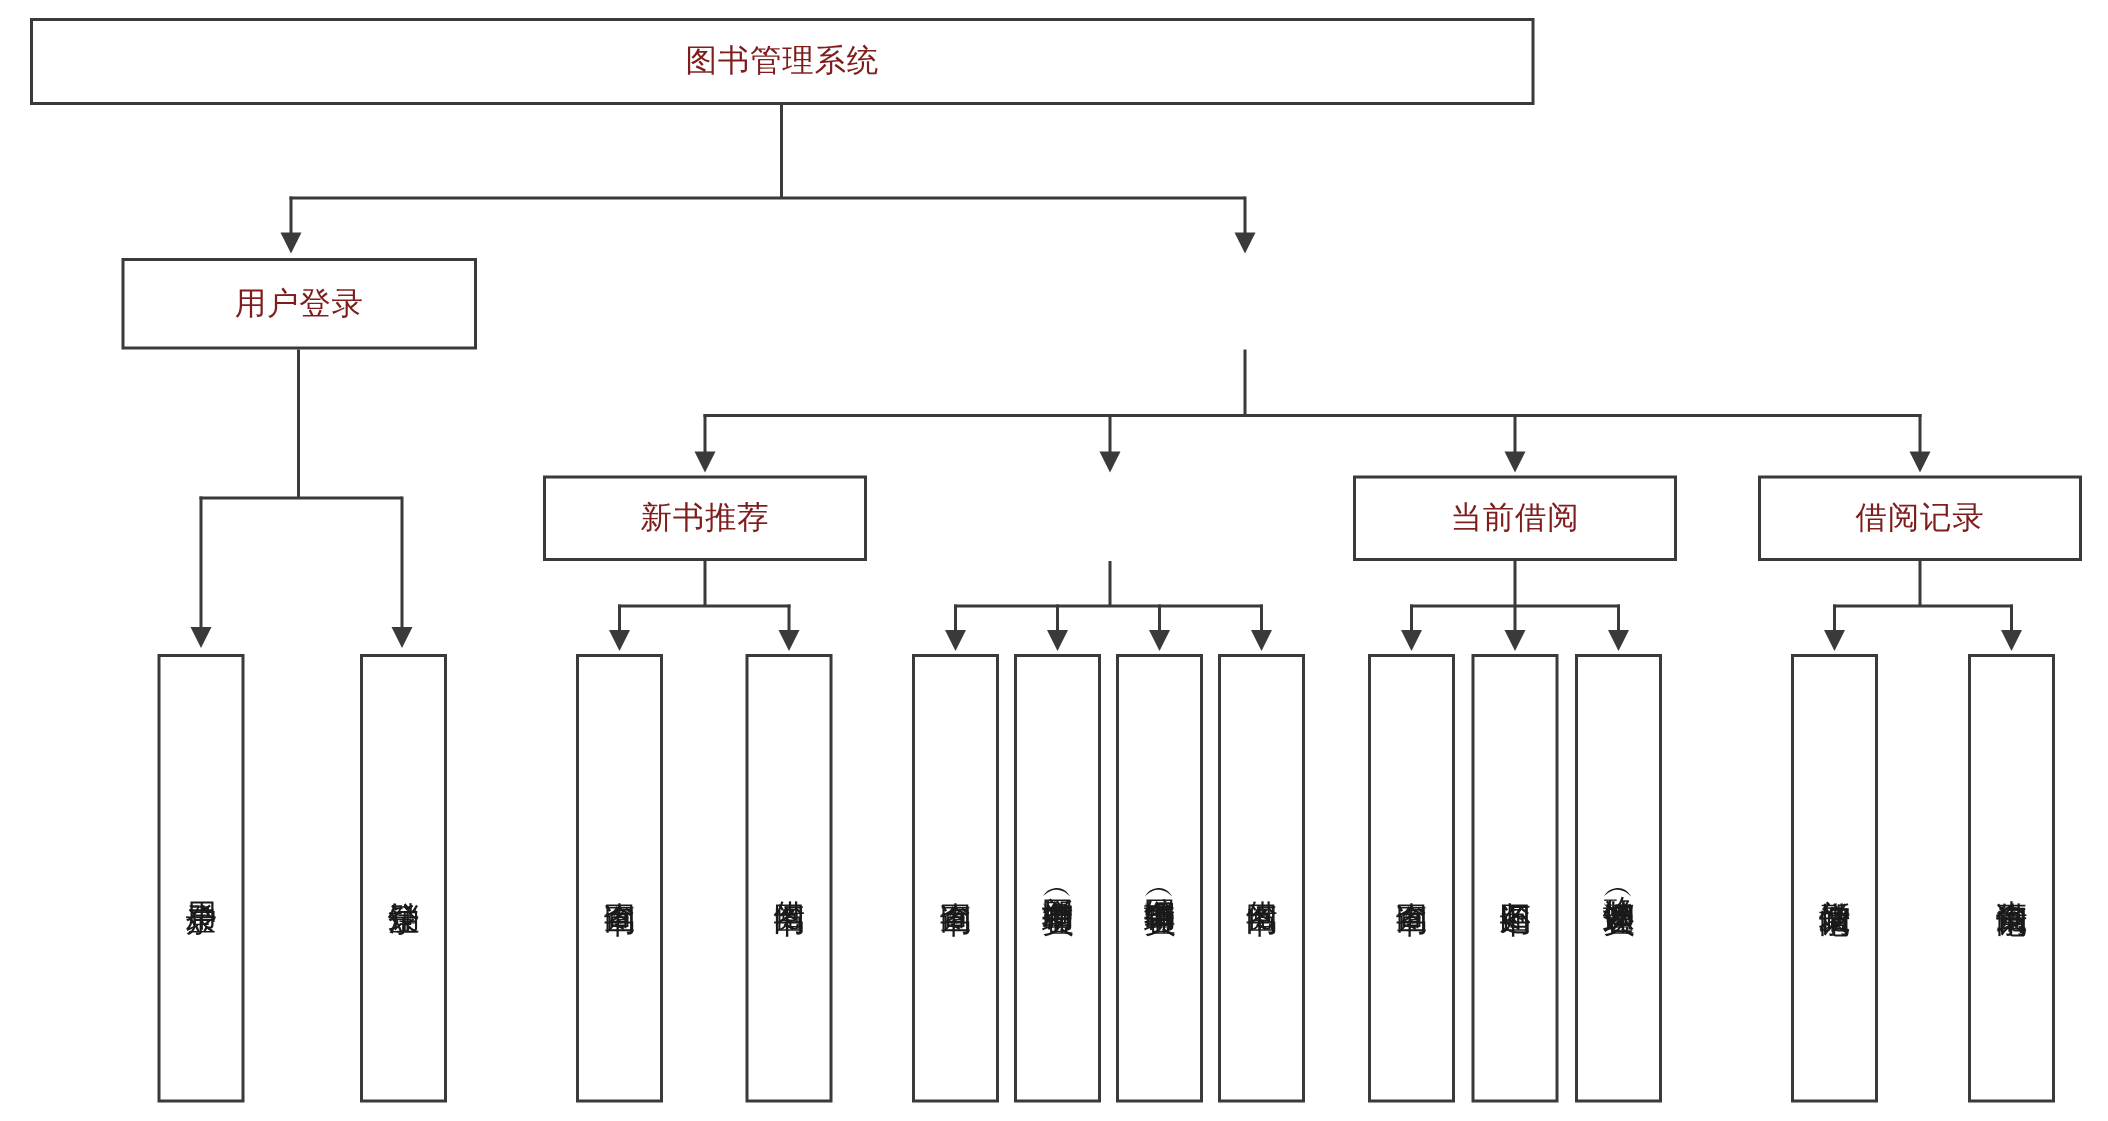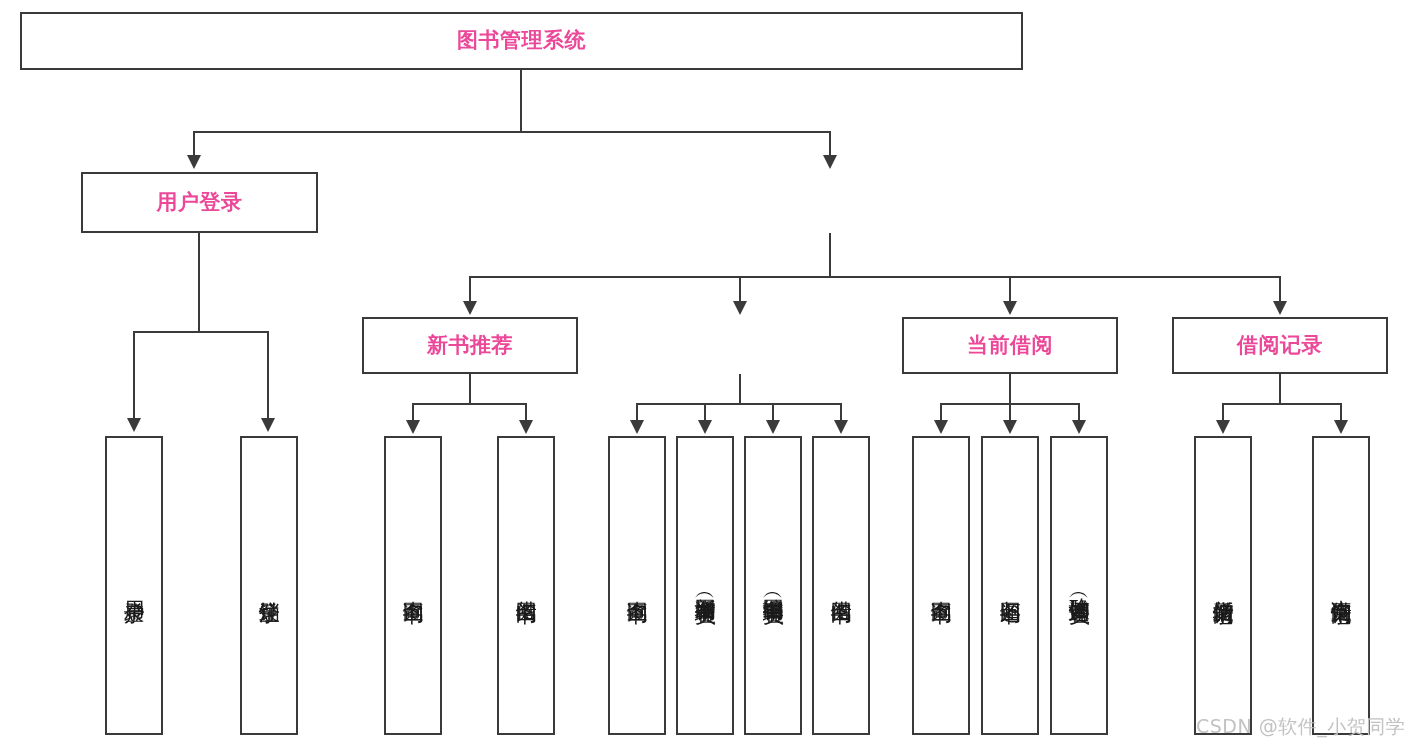--- a/index.html
+++ b/index.html
@@ -16,22 +16,21 @@
     font-family: "DejaVu Sans", "Liberation Sans", sans-serif;
   }
   .node {
     position: absolute;
     box-sizing: border-box;
     border: 2px solid #3a3a3a;
     background: #ffffff;
     display: flex;
     align-items: center;
     justify-content: center;
-    color: #ec4899;
-    font-weight: bold;
+    color: #7f1d1d;
   }
   .node-label {
     font-size: 21px;
     line-height: 1.1;
     letter-spacing: 0.5px;
     white-space: nowrap;
   }
   .leaf {
     position: absolute;
     box-sizing: border-box;
@@ -194,15 +193,14 @@
     <span class="leaf-label">确认归还（管理员）</span>
   </div>
 
   <div class="leaf" style="left:1194px; top:436px; width:58px; height:299px;">
     <span class="leaf-label">新增借阅记录</span>
   </div>
   <div class="leaf" style="left:1312px; top:436px; width:58px; height:299px;">
     <span class="leaf-label">查询借阅记录</span>
   </div>
 
-  <div class="watermark" style="left:1196px; top:714px;">CSDN @软件_小贺同学</div>
 
 </div>
 
 </body></html>

